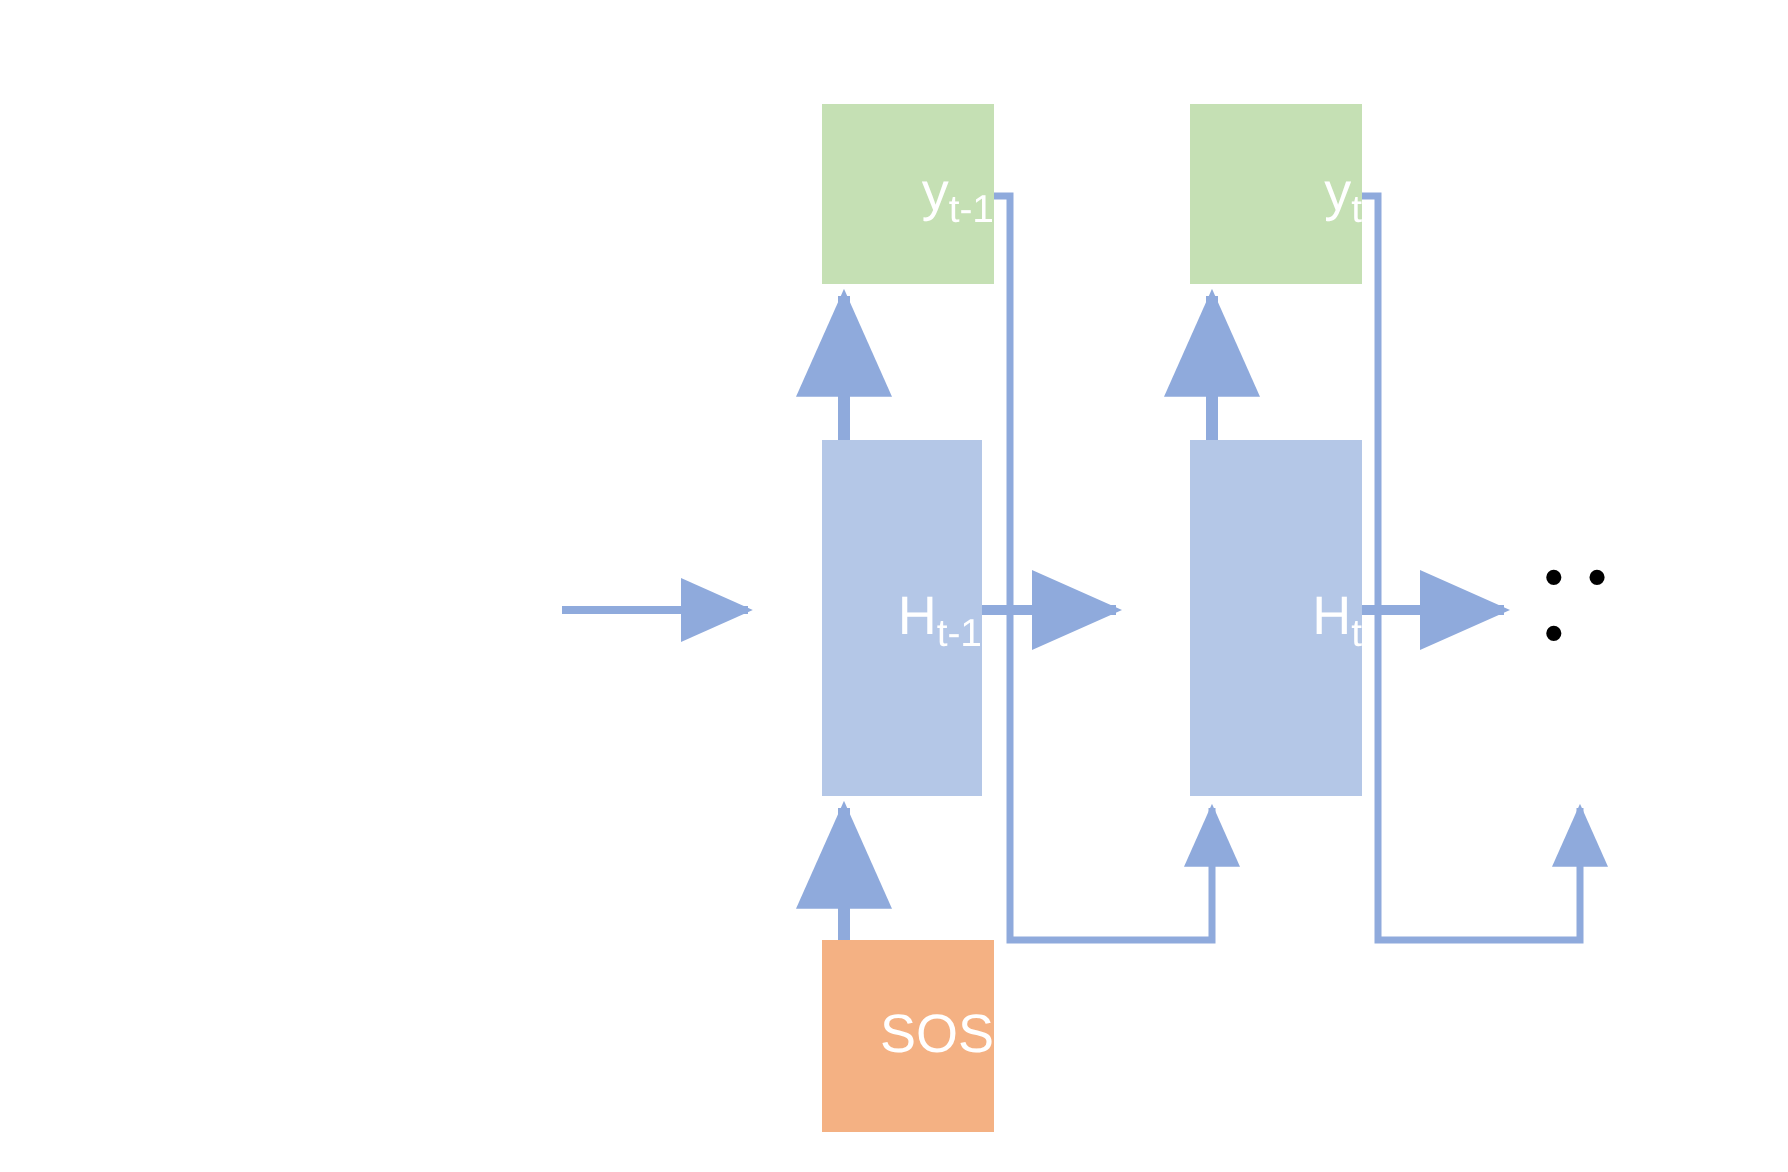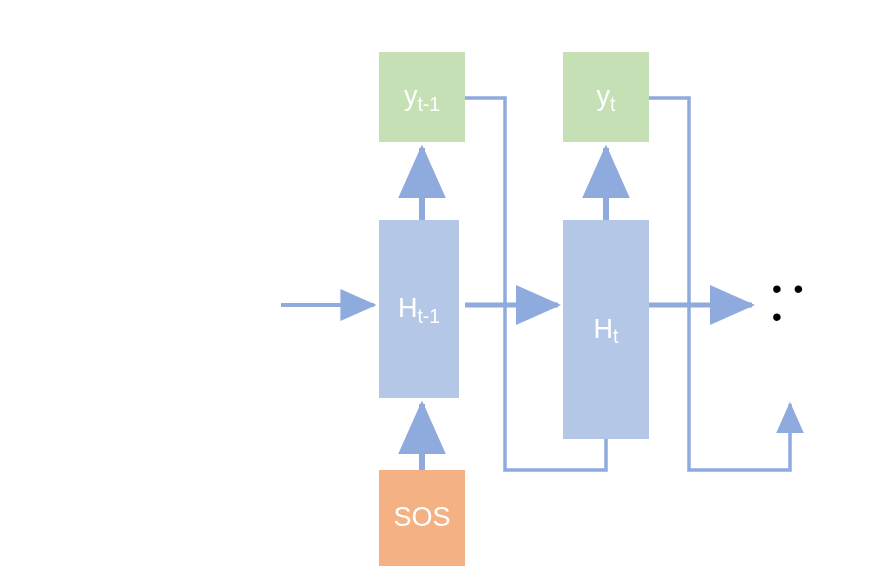--- a/index.html
+++ b/index.html
@@ -21,26 +21,27 @@
     position: absolute;
     left: 0;
     top: 0;
     width: 894px;
     height: 586px;
   }
   .node {
     position: absolute;
     display: flex;
     align-items: center;
-    justify-content: center;
+    justify-content: flex-end;
     text-align: center;
     color: #ffffff;
     font-weight: 400;
     line-height: 1.18;
     user-select: none;
+    margin-left: 32px;
   }
   .node-label {
     display: block;
     white-space: pre-line;
   }
   
   #node-context-vector {
     left: 23px;
     top: 254px;
     width: 242px;
@@ -63,21 +64,21 @@
     top: 220px;
     width: 80px;
     height: 178px;
     background: #b4c7e7;
     font-size: 27px;
   }
   #node-h-t {
     left: 563px;
     top: 220px;
     width: 86px;
-    height: 219px;
+    height: 178px;
     background: #b4c7e7;
     font-size: 27px;
   }
   
   #node-y-tminus1 {
     left: 379px;
     top: 52px;
     width: 86px;
     height: 90px;
     background: #c5e0b4;

